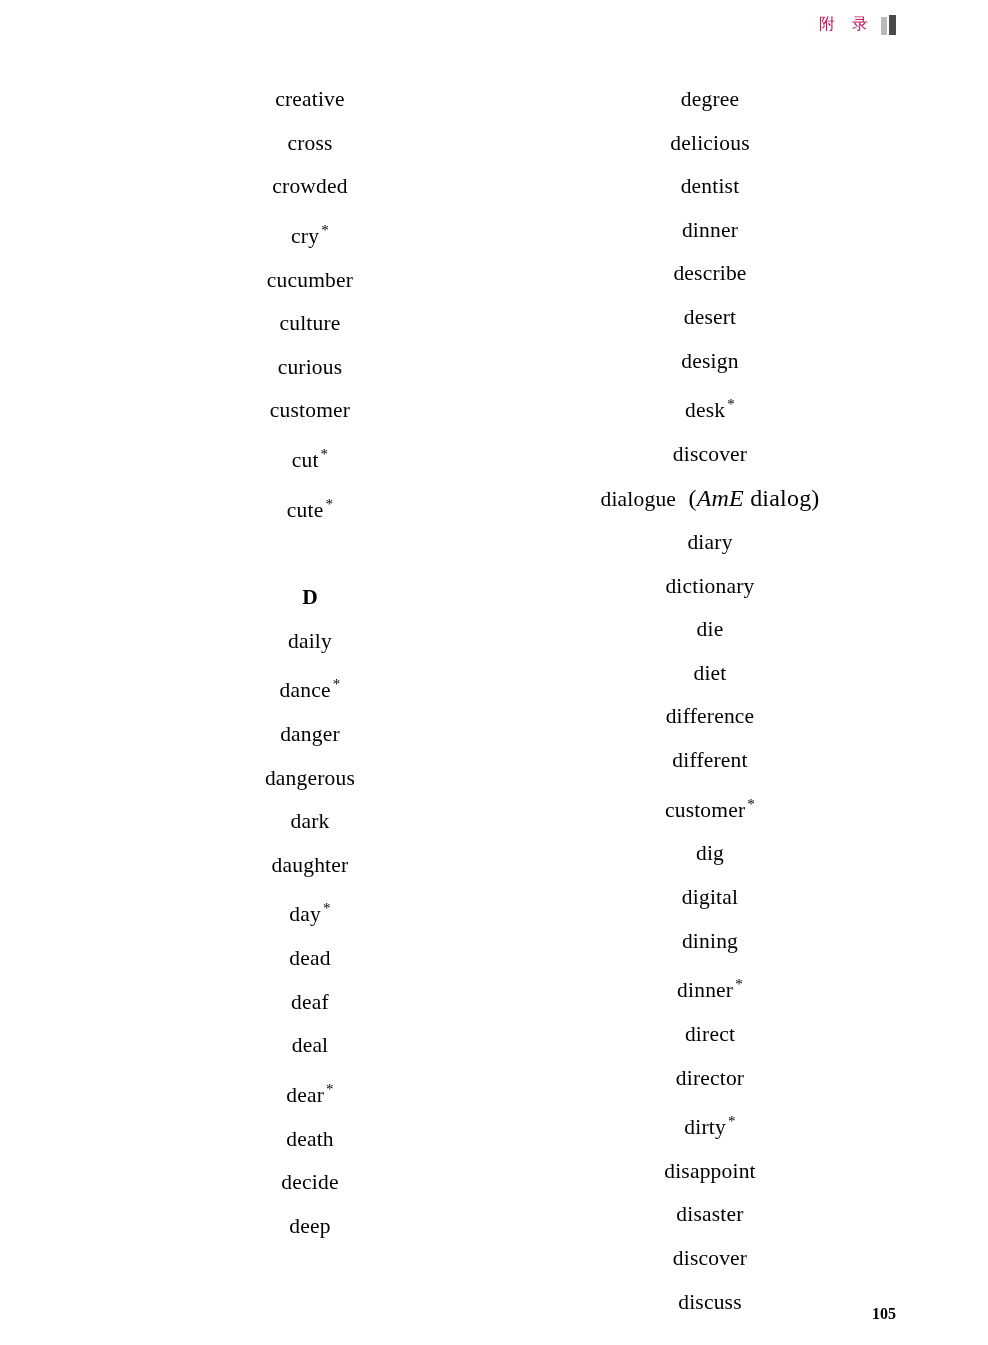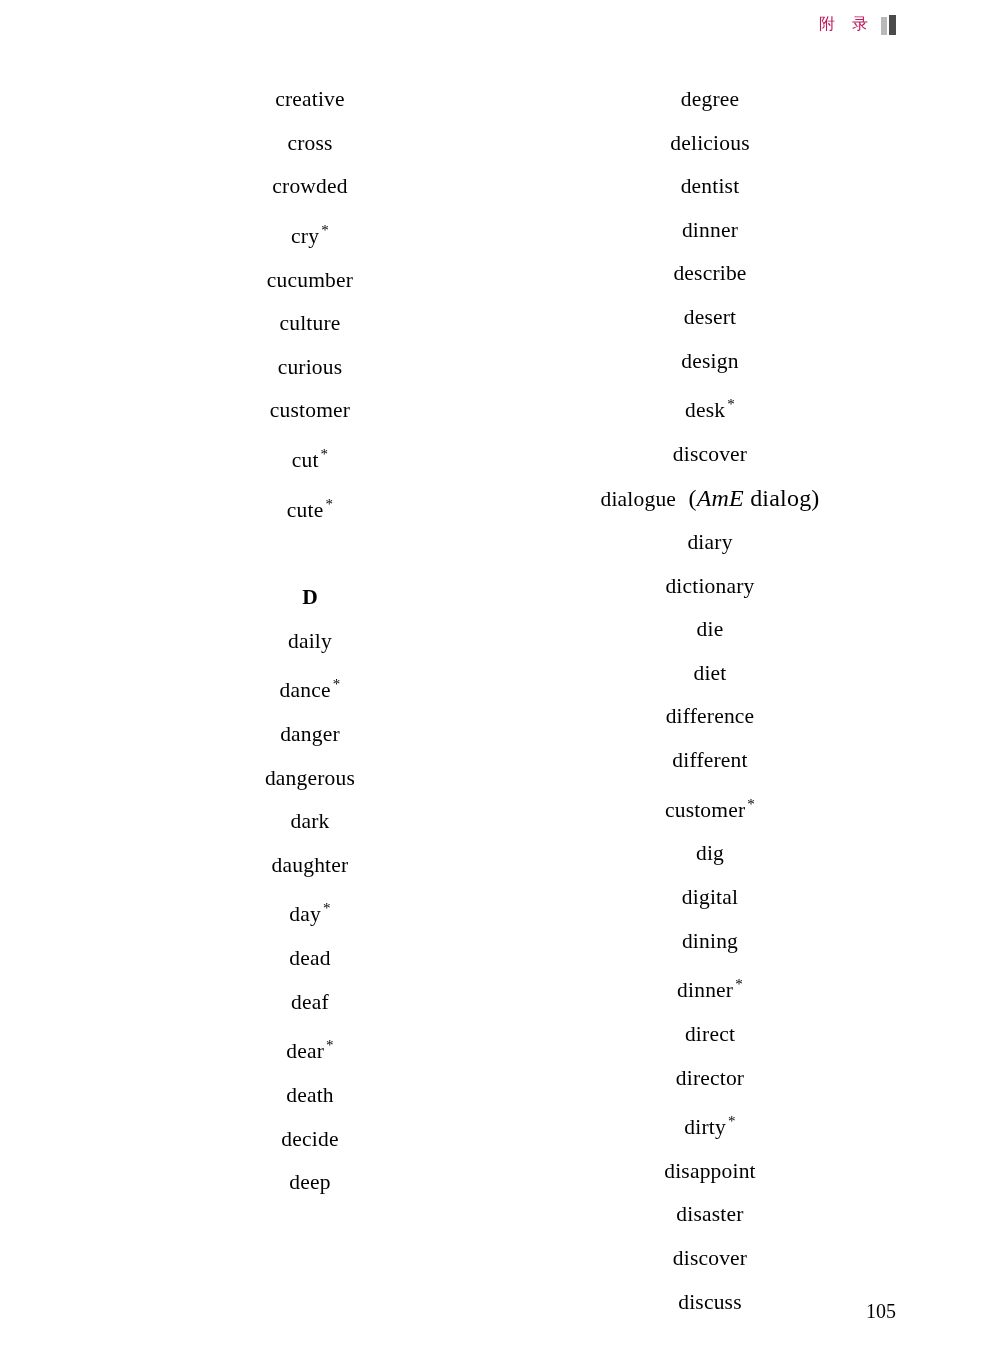--- a/index.html
+++ b/index.html
@@ -86,22 +86,23 @@
   }
   .spacer {
     height: 43.6px;
   }
 
   
   .page-number {
     position: absolute;
     bottom: 22px;
     right: 92px;
-    font-size: 20px;
+    font-size: 16px;
     font-family: "Liberation Serif", serif;
+    font-weight: bold;
   }
 </style>
 </head>
 <body>
 
 <div class="page-header">
   <span class="header-label">附 录</span>
   <span class="header-mark">
     <span class="bar-light"></span>
       <span class="bar-dark"></span>
@@ -124,20 +125,21 @@
       <div class="letter-head">D</div>
       <div class="entry"><span>daily</span></div>
       <div class="entry"><span>dance</span><span class="star">*</span></div>
       <div class="entry"><span>danger</span></div>
       <div class="entry"><span>dangerous</span></div>
       <div class="entry"><span>dark</span></div>
       <div class="entry"><span>daughter</span></div>
       <div class="entry"><span>day</span><span class="star">*</span></div>
       <div class="entry"><span>dead</span></div>
       <div class="entry"><span>deaf</span></div>
+      <div class="entry"><span>deal</span></div>
       <div class="entry"><span>dear</span><span class="star">*</span></div>
       <div class="entry"><span>death</span></div>
       <div class="entry"><span>decide</span></div>
       <div class="entry"><span>deep</span></div>
     </div>
   <div class="col">
       <div class="entry"><span>degree</span></div>
       <div class="entry"><span>delicious</span></div>
       <div class="entry"><span>dentist</span></div>
       <div class="entry"><span>dinner</span></div>

